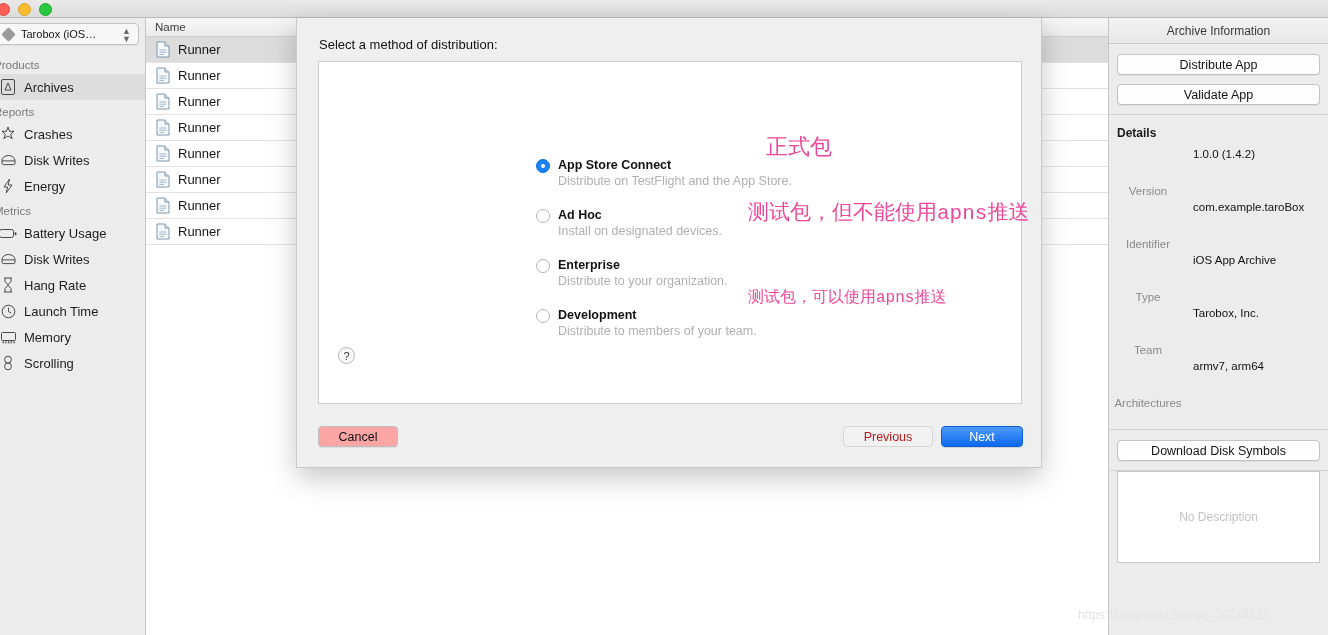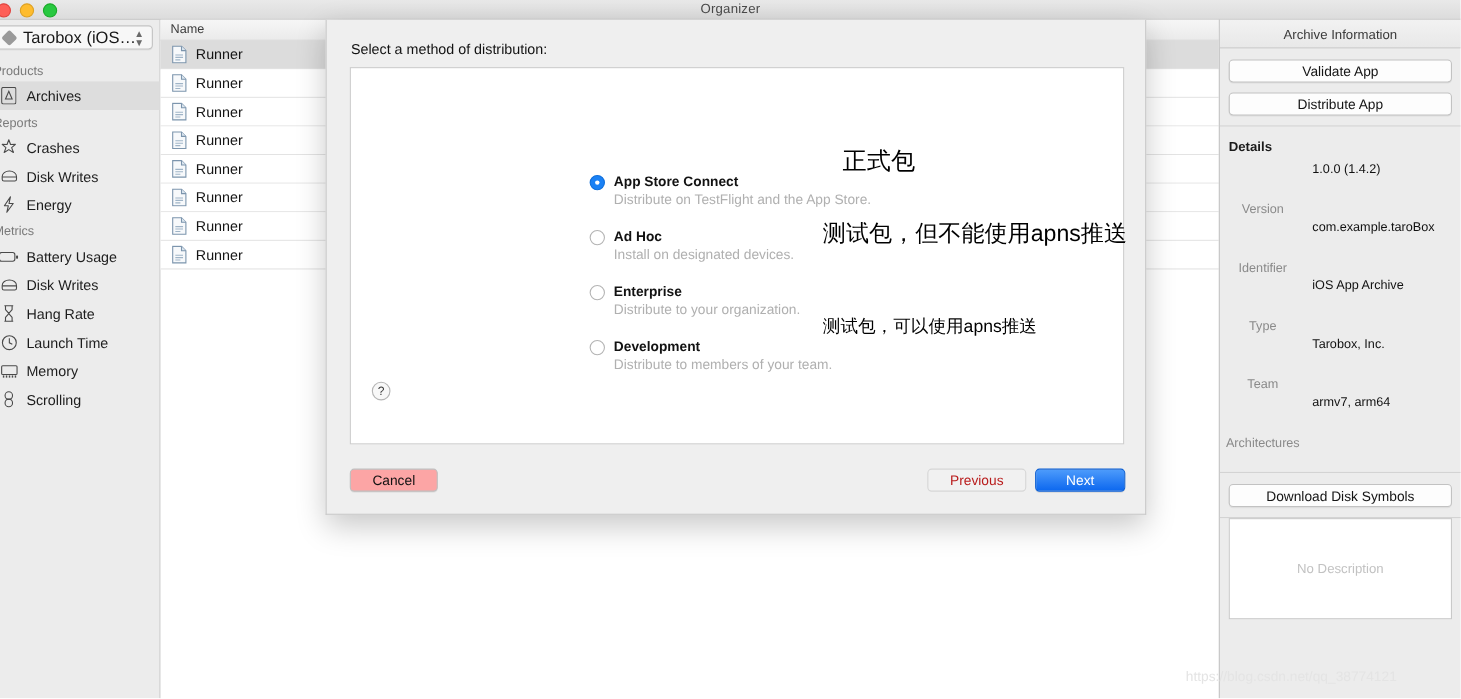--- a/index.html
+++ b/index.html
@@ -61,21 +61,21 @@
     box-sizing: border-box;
   }
   .scheme-diamond {
     width: 11px; height: 11px;
     background: #9a9a9a;
     transform: rotate(45deg) scale(.95);
     border-radius: 2px;
     margin-right: 7px;
     flex: 0 0 auto;
   }
-  .scheme-label { font-size: 15px; color: #171717; white-space: nowrap; }
+  .scheme-label { font-size: 11px; color: #171717; white-space: nowrap; }
   .scheme-chev {
     position: absolute; right: 7px; top: 3px;
     font-size: 9px; line-height: 8px; color: #6a6a6a;
     display: flex; flex-direction: column; align-items: center;
   }
 
   .sec-header {
     font-size: 11.5px; color: #7a7a7a;
     padding: 6px 0 3px 0;
     margin-left: -6px;
@@ -261,22 +261,22 @@
     left: 644px; top: 408px; width: 82px;
     background: linear-gradient(#4d9bfb, #0d68ef);
     border: 1px solid #0b5ed3;
     color: #ffffff;
     box-shadow: 0 1px 0 rgba(0,0,0,.1);
   }
 
   
   .anno {
     position: absolute;
-    color: #000000;
-    font-family: Liberation Sans, sans-serif;
+    color: #ec4899;
+    font-family: Liberation Mono, monospace;
     white-space: nowrap;
     z-index: 30;
   }
   .anno.a1 { left: 766px; top: 132px; font-size: 22px; }
   .anno.a2 { left: 748px; top: 198px; font-size: 21px; }
   .anno.a3 { left: 748px; top: 287px; font-size: 16px; }
 
   
   .watermark {
     position: absolute; left: 1078px; top: 608px;
@@ -288,21 +288,20 @@
 <body>
 
 <div id="app">
 
   <div class="titlebar">
     <div class="lights">
       <div class="light red"></div>
       <div class="light yellow"></div>
       <div class="light green"></div>
     </div>
-    <div class="title-text">Organizer</div>
   </div>
 
   <div class="sidebar">
 
     <div class="scheme-pop">
       <div class="scheme-diamond"></div>
       <div class="scheme-label">Tarobox (iOS…</div>
       <div class="scheme-chev">
         <span>▲</span>
           <span>▼</span>
@@ -506,22 +505,22 @@
             <line x1="3.4" y1="13.4" x2="8" y2="13.4"></line>
           </g>
       </svg>
       <span>Runner</span>
     </div>
   </div>
 
   <div class="inspector">
     <div class="insp-title">Archive Information</div>
     <div class="insp-pad">
+      <div class="ibtn">Distribute App</div>
       <div class="ibtn">Validate App</div>
-      <div class="ibtn">Distribute App</div>
     </div>
     <div class="divider"></div>
     <div class="sec-title">Details</div>
     <div>
       <div class="kv">
         <div class="k">Version</div>
         <div class="v">1.0.0 (1.4.2)</div>
       </div>
       <div class="kv">
         <div class="k">Identifier</div>

